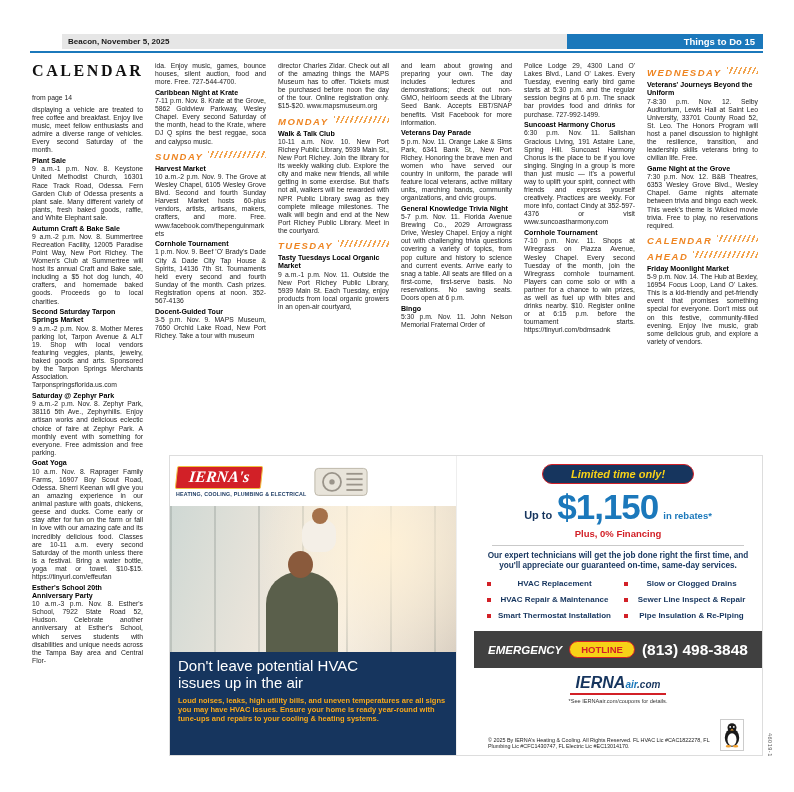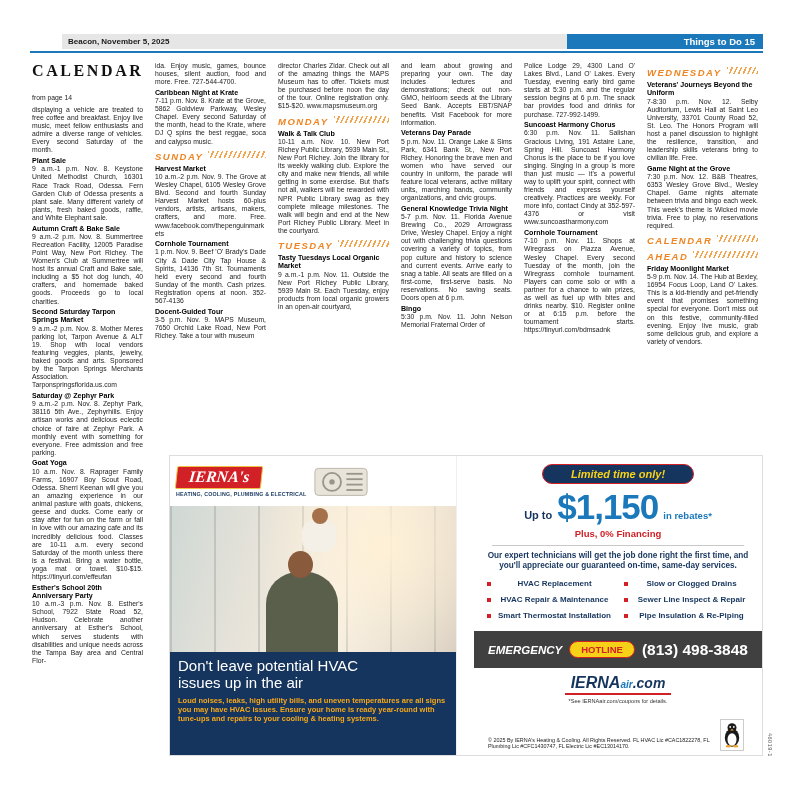--- a/index.html
+++ b/index.html
@@ -83,21 +83,21 @@
   .em-label { color:#fff; font-weight:bold; font-style:italic; font-size:11.5px; }
   .hotline-pill {
     background:#f7d117; color:#d22027; font-weight:bold; font-size:9.5px;
     padding:2px 11px; border-radius:10px; border:1.5px solid #d22027;
   }
   .em-phone { color:#fff; font-weight:bold; font-size:15.5px; }
   .ad-footer { flex:1; position:relative; text-align:center; padding-top:4px; }
   .weblogo { display:inline-block; border-bottom:2.5px solid #d22027; padding:0 6px 1px; margin-top:2px; }
   .weblogo .w1 { color:#16355e; font-weight:bold; font-style:italic; font-size:16px; }
   .weblogo .w2 { color:#1b78bb; font-weight:bold; font-style:italic; font-size:10px; }
-  .weblogo .w3 { color:#16355e; font-weight:bold; font-style:italic; font-size:14px; }
+  .weblogo .w3 { color:#16355e; font-weight:bold; font-style:italic; font-size:10px; }
   .disclaimer { font-size:5.6px; color:#333; margin-top:3px; }
   .copyright { position:absolute; left:4px; bottom:5px; width:240px; font-size:5.4px; line-height:6.6px; color:#222; text-align:left; }
   .penguin { position:absolute; right:8px; bottom:4px; width:24px; height:32px; border:1px solid #ccc; background:#fff; display:flex; align-items:center; justify-content:center; }
   .jobnum { position:absolute; right:21px; bottom:35px; writing-mode:vertical-rl; font-size:5.5px; color:#555; letter-spacing:.5px; }
 </style>
 </head>
 <body>
 
 <div class="page">
 

